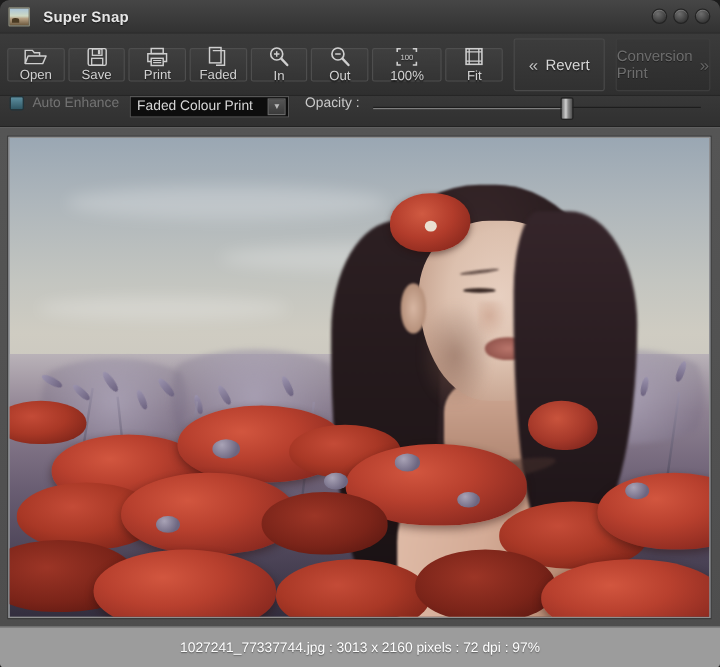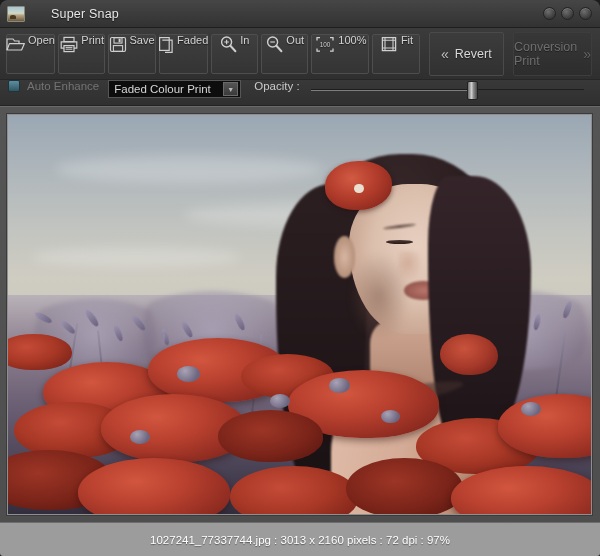--- a/index.html
+++ b/index.html
@@ -34,23 +34,24 @@
     background: linear-gradient(#a9c4d8 0%, #cfd9c4 45%, #b6a184 60%, #6e5a3e 100%);
     position: relative; flex: 0 0 auto;
     border-radius: 1px;
   }
   #app-icon::after {
     content: ""; position: absolute; left: 2px; bottom: 2px;
     width: 6px; height: 4px; background: #4a3a22;
     border-radius: 40% 50% 0 0;
   }
   #title-text {
-    margin-left: 26px; color: #e6e6e6;
+    margin-left: 11px; color: #e6e6e6;
     font-size: 12.5px; letter-spacing: .2px;
     text-shadow: 0 1px 1px #141414;
+    font-weight: bold;
   }
   #win-buttons {
     position: absolute; right: 8px; top: 7px;
     display: flex; gap: 5px;
   }
   .win-btn {
     width: 13px; height: 13px; border-radius: 50%;
     background: radial-gradient(circle at 38% 32%, #6e6e6e, #3a3a3a 70%);
     border: 1px solid #232323;
     box-shadow: inset 0 1px 0 rgba(255,255,255,.18);
@@ -58,26 +59,26 @@
 
   
   #toolbar {
     height: 52px;
     background: linear-gradient(#3b3b3b, #2f2f2f);
     border-bottom: 1px solid #262626;
     display: flex; align-items: center;
     padding: 0 6px; gap: 3px;
   }
   .tbtn {
-    width: 49px; height: 40px;
+    width: 49px; height: 28px;
     background: linear-gradient(#3f3f3f, #343434);
     border: 1px solid #4e4e4e;
     border-radius: 2px;
-    display: flex; flex-direction: row;
-    align-items: flex-start; justify-content: center;
+    display: flex; flex-direction: column;
+    align-items: center; justify-content: center;
     color: #d2d2d2; font-size: 11px;
     text-shadow: 0 1px 1px #1a1a1a;
     gap: 2px;
   }
   .tbtn .ico { height: 20px; display:flex; align-items:center; justify-content:center; }
   .tbtn .lbl { line-height: 1; }
   .tbtn.wide { width: 60px; }
 
   .bigbtn {
     height: 44px; border-radius: 2px;
@@ -334,40 +335,40 @@
         <svg width="20" height="17" viewBox="0 0 20 17">
             <path d="M1 14V3h6l1.6 2H13v2.4" fill="none" stroke="#cfcfcf" stroke-width="1.2"></path>
             <path d="M3.4 7.6h15L15.6 14H1z" fill="none" stroke="#cfcfcf" stroke-width="1.2" stroke-linejoin="round"></path>
           </svg>
       </span>
       <span class="lbl">Open</span>
     </div>
 
     <div class="tbtn">
       <span class="ico">
+        <svg width="18" height="17" viewBox="0 0 18 17">
+            <rect x="1.5" y="1.5" width="15" height="14" rx="1.4" fill="none" stroke="#cfcfcf" stroke-width="1.2"></rect>
+            <rect x="5" y="1.8" width="8" height="5.3" fill="none" stroke="#cfcfcf" stroke-width="1.1"></rect>
+            <rect x="9.6" y="2.7" width="2" height="3.5" fill="#cfcfcf"></rect>
+            <rect x="4.4" y="9.6" width="9.2" height="5.6" fill="none" stroke="#cfcfcf" stroke-width="1.1"></rect>
+          </svg>
+      </span>
+      <span class="lbl">Save</span>
+    </div>
+
+    <div class="tbtn">
+      <span class="ico">
         <svg width="20" height="17" viewBox="0 0 20 17">
             <rect x="5" y="1.4" width="10" height="4.2" fill="none" stroke="#cfcfcf" stroke-width="1.2"></rect>
             <path d="M2.2 5.8h15.6v6.4H2.2z" fill="none" stroke="#cfcfcf" stroke-width="1.2"></path>
             <rect x="5" y="9.6" width="10" height="6" fill="#3a3a3a" stroke="#cfcfcf" stroke-width="1.2"></rect>
             <path d="M6.6 11.4h6.8M6.6 13.2h6.8" stroke="#cfcfcf" stroke-width="1"></path>
           </svg>
       </span>
       <span class="lbl">Print</span>
-    </div>
-
-    <div class="tbtn">
-      <span class="ico">
-        <svg width="18" height="17" viewBox="0 0 18 17">
-            <rect x="1.5" y="1.5" width="15" height="14" rx="1.4" fill="none" stroke="#cfcfcf" stroke-width="1.2"></rect>
-            <rect x="5" y="1.8" width="8" height="5.3" fill="none" stroke="#cfcfcf" stroke-width="1.1"></rect>
-            <rect x="9.6" y="2.7" width="2" height="3.5" fill="#cfcfcf"></rect>
-            <rect x="4.4" y="9.6" width="9.2" height="5.6" fill="none" stroke="#cfcfcf" stroke-width="1.1"></rect>
-          </svg>
-      </span>
-      <span class="lbl">Save</span>
     </div>
 
     <div class="tbtn">
       <span class="ico">
         <svg width="17" height="18" viewBox="0 0 17 18">
             <rect x="1.6" y="1.6" width="9.6" height="12.8" fill="none" stroke="#cfcfcf" stroke-width="1.2"></rect>
             <path d="M4.3 4.2h9.8v12.2H7" fill="none" stroke="#cfcfcf" stroke-width="1.2"></path>
           </svg>
       </span>
       <span class="lbl">Faded</span>

